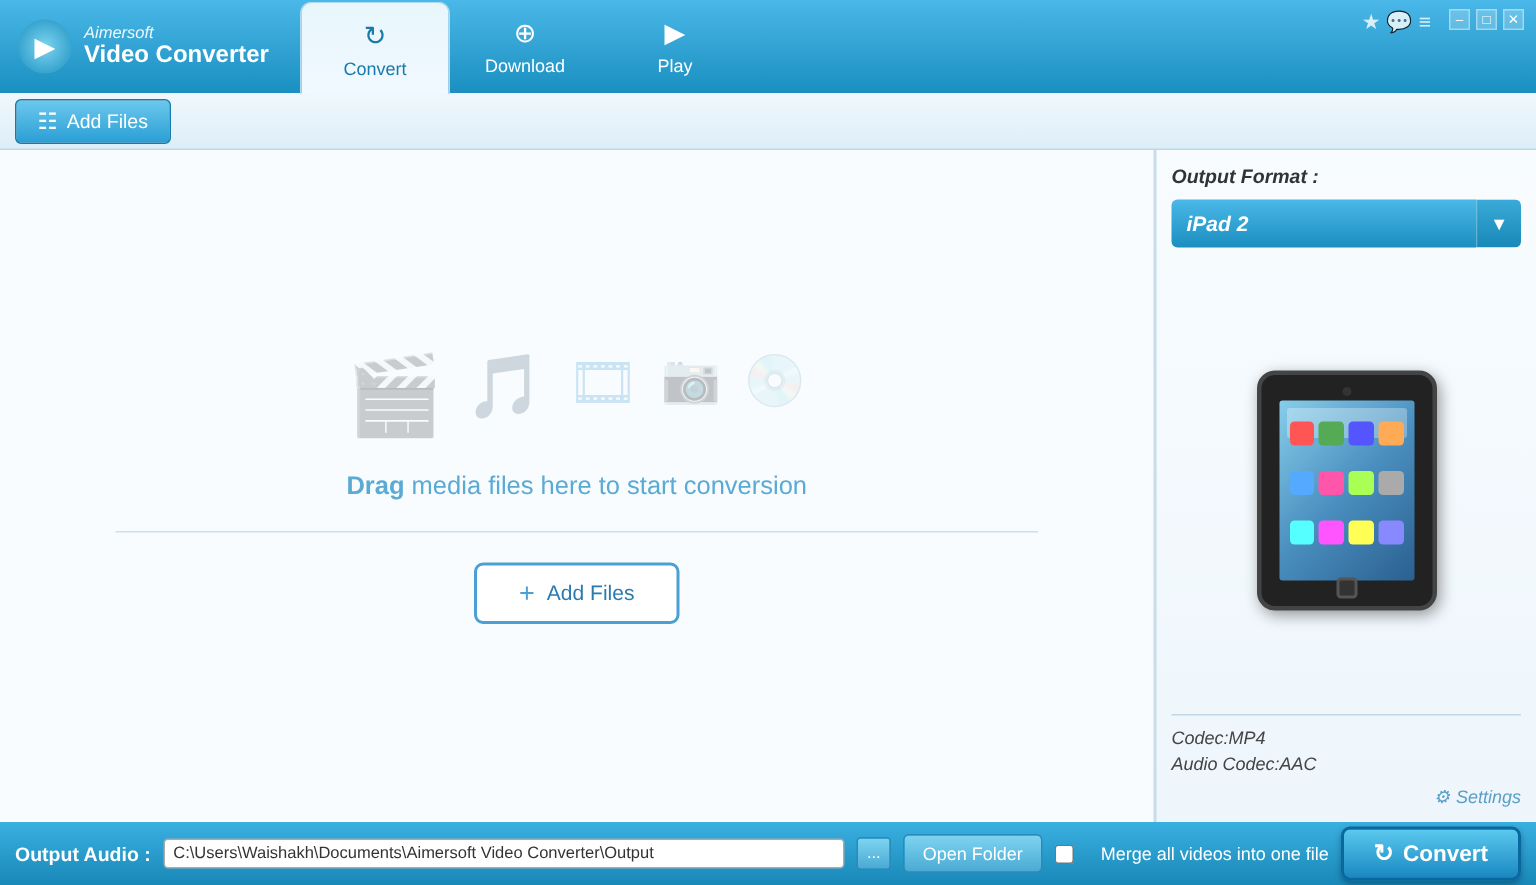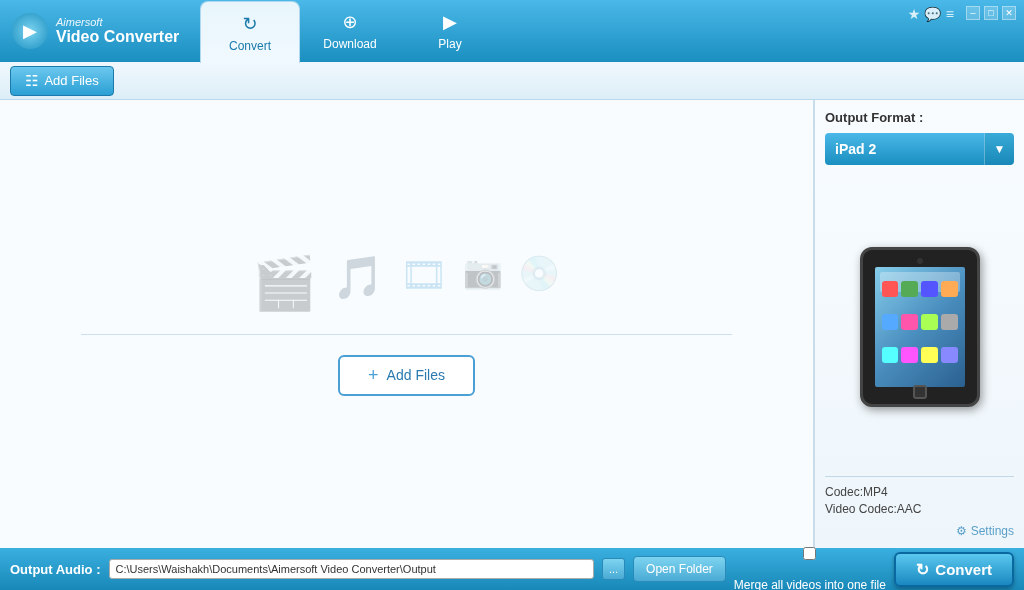--- a/index.html
+++ b/index.html
@@ -143,26 +143,27 @@
       border-radius: 6px;
       color: #2a7ab0;
       padding: 8px 28px;
       cursor: pointer;
       font-size: 14px;
       display: flex; align-items: center; gap: 8px;
     }
 
     
     .right-panel {
-      width: 210px;
+      width: 254px;
       background: linear-gradient(180deg, #f8fcff 0%, #eef6fb 100%);
       border-left: 1px solid #c8dcea;
       display: flex;
       flex-direction: column;
       padding: 10px;
+      font-style: italic;
     }
     .output-format-label {
       font-weight: bold;
       color: #333;
       margin-bottom: 8px;
       font-size: 13px;
     }
     .format-selector {
       display: flex;
       align-items: stretch;
@@ -336,21 +337,20 @@
       font-size: 12px;
       white-space: nowrap;
     }
     .merge-checkbox-area {
       display: flex;
       align-items: center;
       gap: 18px;
       color: white;
       font-size: 12px;
       white-space: nowrap;
-      flex-direction: column;
     }
     .convert-btn {
       background: linear-gradient(180deg, #5ac8ee 0%, #1a88c0 100%);
       border: 2px solid #0a68a0;
       border-radius: 6px;
       color: white;
       padding: 6px 20px;
       cursor: pointer;
       font-size: 15px;
       font-weight: bold;
@@ -422,20 +422,23 @@
 
 <div class="main-content">
 
   <div class="drop-area">
     <div class="drop-icons">
       <span class="drop-icon-film">🎬</span>
       <span class="drop-icon-music">🎵</span>
       <span class="drop-icon-video">🎞</span>
       <span class="drop-icon-camera">📷</span>
       <span class="drop-icon-cd">💿</span>
+    </div>
+    <div class="drop-text">
+      <span class="bold">Drag</span><span> media files here to start conversion</span>
     </div>
     <hr class="drop-separator">
     <button class="drop-add-btn">
       <span style="font-size:18px; color:#4a9fd4;">+</span>
       <span>Add Files</span>
     </button>
   </div>
 
   <div class="right-panel">
     <div class="output-format-label">Output Format :</div>
@@ -464,21 +467,21 @@
                 <div class="app-icon" style="background: rgb(136, 136, 255);"></div>
               </div>
           </div>
           <div class="ipad-home"></div>
         </div>
       </div>
     </div>
 
     <div class="details-section">
       <div class="detail-line">Codec:MP4</div>
-      <div class="detail-line">Video Codec:AAC</div>
+      <div class="detail-line">Audio Codec:AAC</div>
       <div class="settings-link">
         <span>⚙</span>
         <span>Settings</span>
       </div>
     </div>
   </div>
 
 </div>
 
 <div class="bottom-bar">

